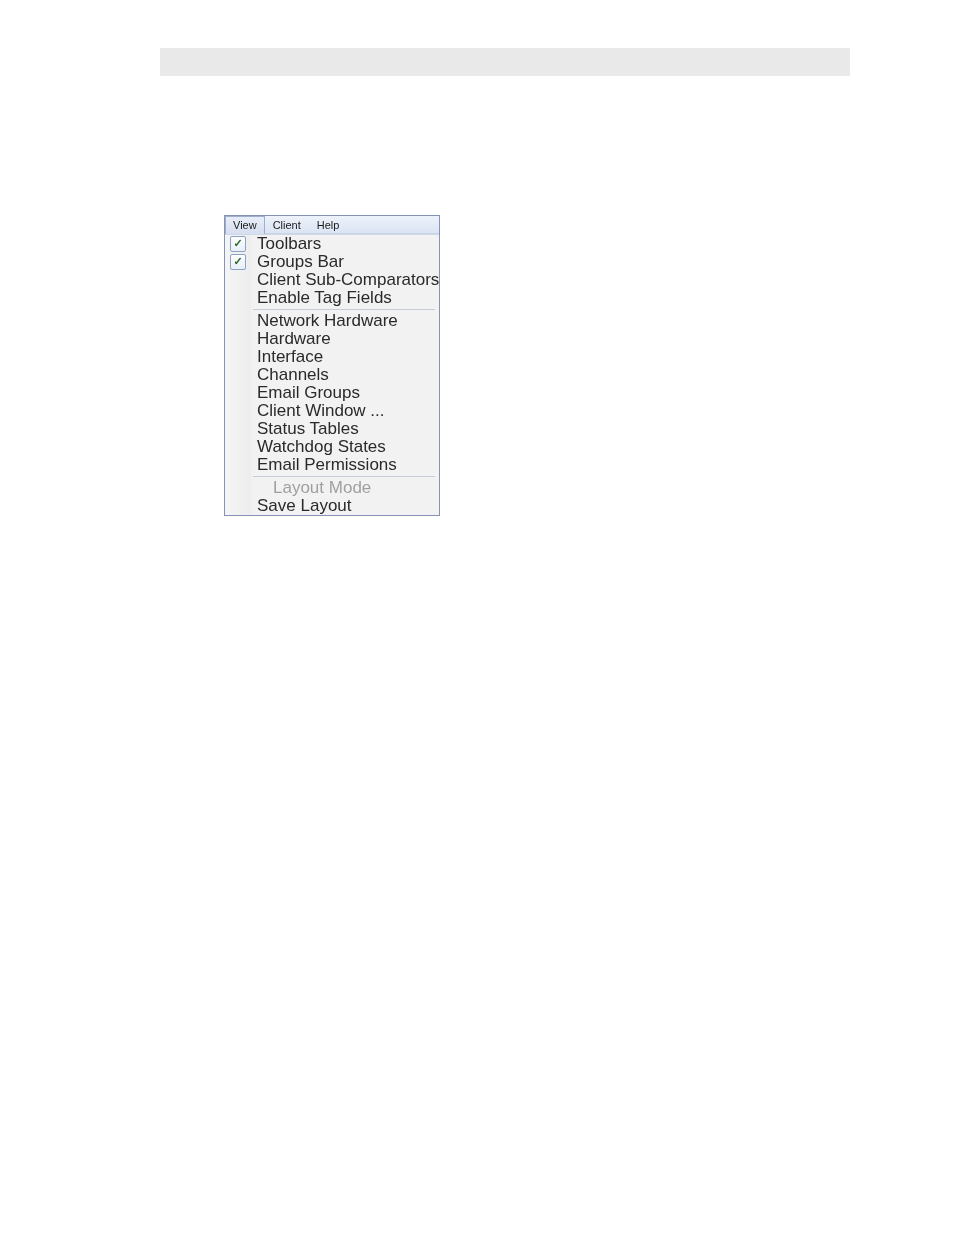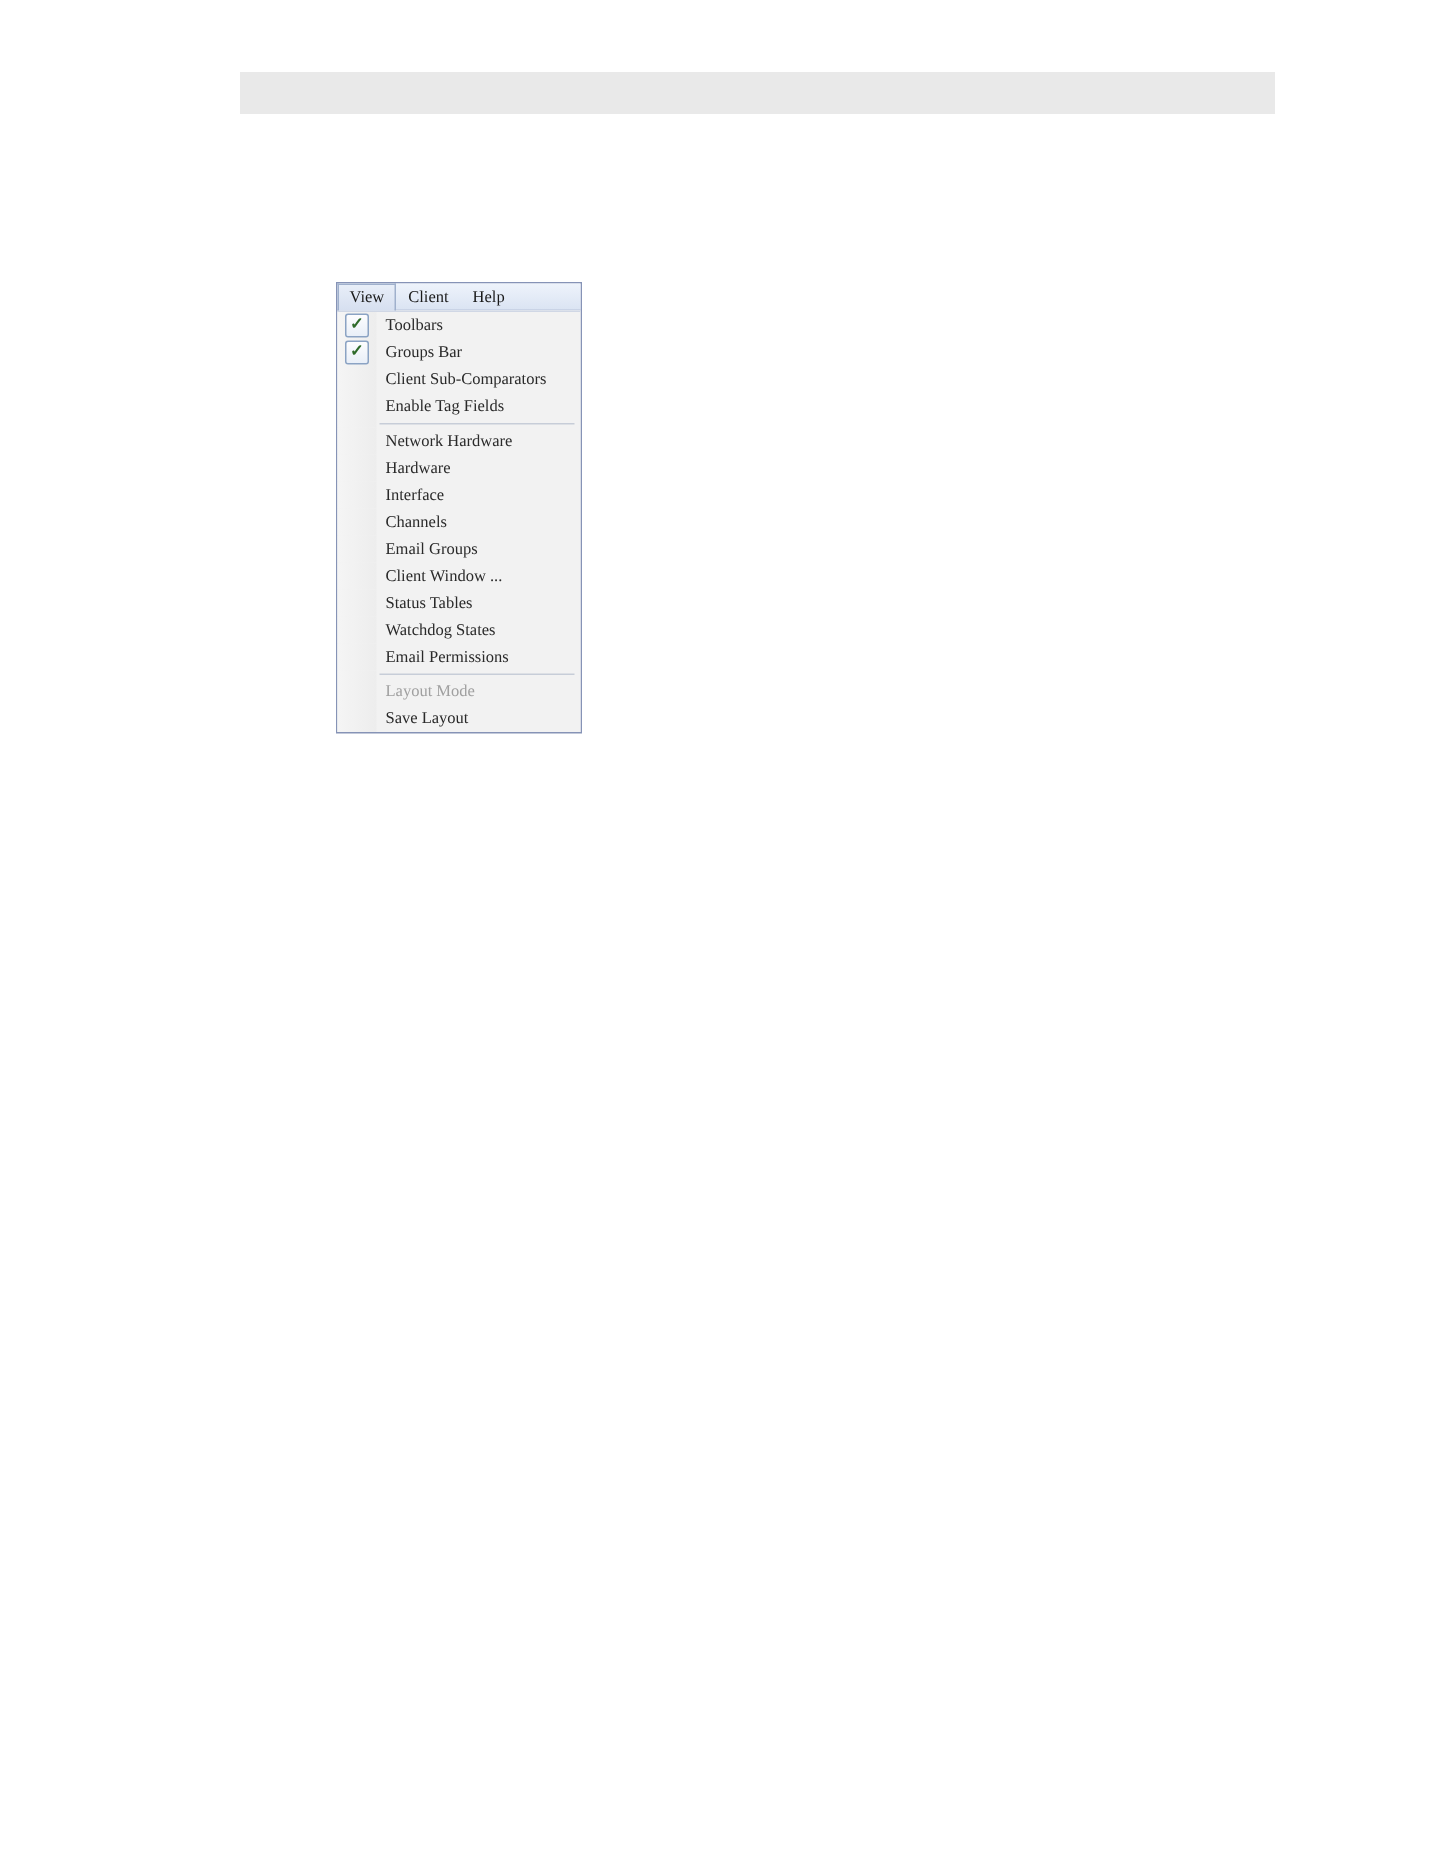--- a/index.html
+++ b/index.html
@@ -14,27 +14,26 @@
     .top-stripe {
       position: absolute;
       top: 48px;
       left: 160px;
       width: 690px;
       height: 28px;
       background: #e9e9e9;
     }
     .menu-window {
       position: absolute;
-      top: 188px;
+      top: 215px;
       left: 224px;
-      width: 164px;
+      width: 216px;
       background: linear-gradient(to bottom, #f5f8fd 0%, #eaf0fb 100%);
       border: 1px solid #8693b6;
       box-shadow: 0 0 0 1px #ffffff inset;
-      font-family: Liberation Serif, serif;
     }
     .menubar {
       display: flex;
       align-items: center;
       height: 18px;
       background: linear-gradient(to bottom, #eef3fb 0%, #dbe4f3 100%);
       border-bottom: 1px solid #c9d3e6;
     }
     .menubar-item {
       padding: 2px 8px 1px 8px;
@@ -65,27 +64,28 @@
       flex: 0 0 26px;
       height: 18px;
       display: flex;
       align-items: center;
       justify-content: center;
       background: linear-gradient(to right, #f5f5f5 0%, #ededed 100%);
     }
     .dropdown-item .label-col {
       flex: 1;
       padding-left: 6px;
-      font-size: 11px;
+      font-size: 17px;
       color: #2a2a2a;
       line-height: 18px;
       white-space: nowrap;
     }
     .dropdown-item.disabled .label-col {
       color: #a0a0a0;
+      margin-left: 16px;
     }
     .separator {
       display: flex;
       height: 5px;
     }
     .separator .check-col {
       width: 26px;
       flex: 0 0 26px;
       height: 5px;
       background: linear-gradient(to right, #f5f5f5 0%, #ededed 100%);

